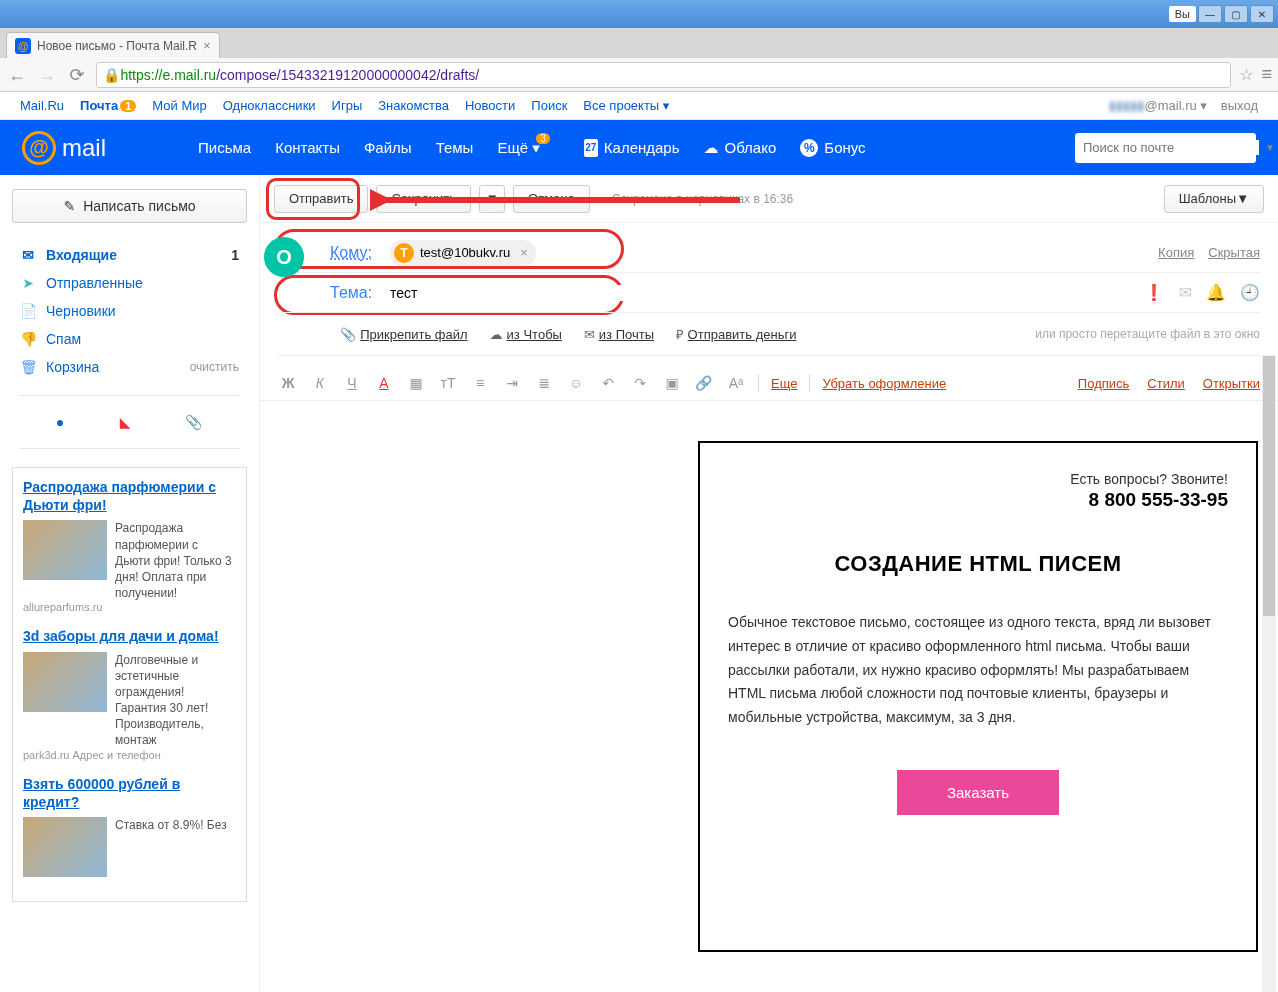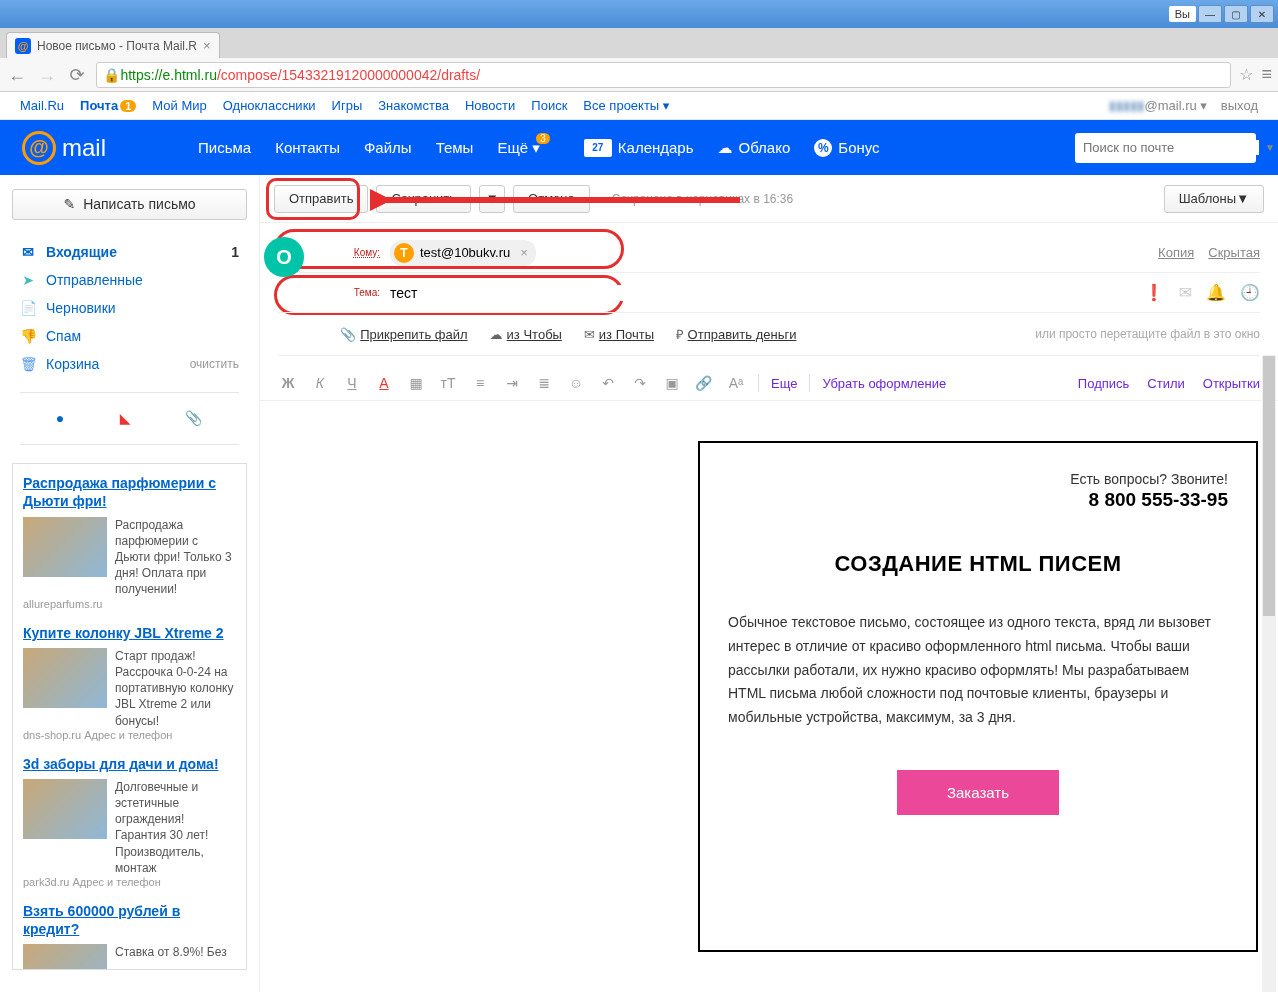--- a/index.html
+++ b/index.html
@@ -7,35 +7,35 @@
 .win-titlebar{height:28px;background:linear-gradient(#6aa8e8,#4a8cd8);display:flex;align-items:center;justify-content:flex-end;padding:0 4px;gap:2px}
 .win-titlebar .lang{background:#fff;color:#333;font-size:11px;padding:2px 6px;border-radius:2px}
 .win-btn{width:24px;height:18px;background:#b3d1f0;border:1px solid #5a8fc8;border-radius:2px;display:flex;align-items:center;justify-content:center;font-size:10px;color:#333}
 .tab-strip{height:30px;background:#d8d8d8;display:flex;align-items:flex-end;padding-left:6px}
 .browser-tab{background:#f7f7f7;height:26px;min-width:180px;border-radius:4px 4px 0 0;display:flex;align-items:center;padding:0 8px;gap:6px;font-size:12px;color:#555;border:1px solid #bbb;border-bottom:none}
 .browser-tab .favicon{width:16px;height:16px;background:#005ff9;border-radius:3px;display:flex;align-items:center;justify-content:center;color:#ff9d00;font-size:11px;font-weight:bold}
 .browser-tab .close-x{margin-left:auto;color:#888;font-size:13px}
 .addr-bar{height:34px;background:#f7f7f7;border-bottom:1px solid #ccc;display:flex;align-items:center;padding:0 6px;gap:8px}
 .nav-btn{width:22px;height:22px;color:#888;text-align:center;line-height:22px;font-size:18px}
 .addr-field{flex:1;height:26px;border:1px solid #ccc;border-radius:3px;display:flex;align-items:center;padding:0 6px;background:#fff;font-size:14px}
-.lock{color:#2a2}.url-g{color:#0a8a0a}.url-gray{color:#ef4444}
+.lock{color:#2a2}.url-g{color:#0a8a0a}.url-gray{color:#4c1d95}
 .star{color:#999;font-size:16px}.menu-icon{color:#888;font-size:18px}
 .portal-bar{height:28px;background:#fff;border-bottom:1px solid #e5e5e5;display:flex;align-items:center;padding:0 20px;font-size:13px;gap:16px}
 .portal-bar a{color:#005bd1;text-decoration:none}
 .portal-bar .active{color:#005bd1;font-weight:bold}
 .portal-bar .badge-o{background:#ffa000;color:#fff;border-radius:9px;padding:0 5px;font-size:11px;margin-left:2px}
 .portal-bar .right{margin-left:auto;display:flex;gap:14px;color:#888}
 .portal-bar .right a{color:#888}
 .blue-bar{height:55px;background:#005ff9;display:flex;align-items:center;padding:0 22px;color:#fff}
 .logo{display:flex;align-items:center;gap:6px;font-size:24px;font-weight:300;margin-right:80px}
 .logo .at{width:34px;height:34px;border:3px solid #ff9d00;border-radius:50%;display:flex;align-items:center;justify-content:center;color:#ff9d00;font-weight:bold;font-size:20px}
 .bn{color:#fff;text-decoration:none;font-size:15px;padding:0 12px;position:relative}
 .bn .bub{position:absolute;top:-6px;right:2px;background:#ffa000;color:#fff;border-radius:8px;font-size:10px;padding:0 4px}
 .bn.ic{display:flex;align-items:center;gap:6px}
-.bn svg,.bn .ico{width:28px;height:18px;fill:#fff}
+.bn svg,.bn .ico{width:14px;height:18px;fill:#fff}
 .search-box{margin-left:auto;display:flex;align-items:center;background:#fff;border-radius:3px;height:30px;width:181px;padding:0 8px}
 .search-box input{border:none;outline:none;flex:1;font-size:13px}
 .search-box .dd{color:#888;font-size:10px;margin:0 6px}
 .search-box .mag{color:#888;font-size:16px}
 .content{display:flex;background:#fff;height:calc(992px - 28px - 30px - 34px - 28px - 55px)}
 .sidebar{width:260px;padding:14px 8px;border-right:1px solid #eee;display:flex;flex-direction:column}
 .compose-btn{height:34px;border:1px solid #ccc;border-radius:3px;background:linear-gradient(#fff,#f2f2f2);display:flex;align-items:center;justify-content:center;gap:8px;font-size:14px;color:#333;margin:0 4px 14px}
 .folders{padding:4px 0}
 .folder{display:flex;align-items:center;padding:6px 12px;font-size:14px;color:#06c;gap:10px}
 .folder.active{font-weight:bold}
@@ -56,37 +56,37 @@
 .action-bar{height:48px;display:flex;align-items:center;padding:0 14px;gap:8px;border-bottom:1px solid #eee}
 .abtn{height:28px;padding:0 14px;border:1px solid #ccc;border-radius:3px;background:linear-gradient(#fff,#f2f2f2);font-size:13px;color:#333;display:flex;align-items:center}
 .abtn.drop{width:26px;padding:0;justify-content:center}
 .save-info{color:#999;font-size:12px;margin-left:14px}
 .templates{margin-left:auto}
 .ring-red{position:absolute;border:3px solid #e62e2e;border-radius:22px;pointer-events:none}
 .arrow-red{position:absolute;pointer-events:none}
 .fields-area{padding:10px 18px;position:relative}
 .field-row{display:flex;align-items:center;min-height:40px;border-bottom:1px solid #eee;gap:10px}
 .avatar{width:40px;height:40px;border-radius:50%;background:#00c4a7;color:#fff;display:flex;align-items:center;justify-content:center;font-size:20px;font-weight:bold;position:absolute;left:4px;top:14px}
-.field-lbl{width:50px;text-align:right;color:#b91c1c;font-size:10px;text-decoration:underline dotted;margin-left:52px}
+.field-lbl{width:50px;text-align:left;color:#3b82f6;font-size:16px;text-decoration:underline dotted;margin-left:52px}
 .field-lbl.plain{text-decoration:none}
 .chip{background:#f0f0f0;border-radius:12px;padding:3px 8px 3px 4px;display:flex;align-items:center;gap:6px;font-size:13px}
 .chip .ci{width:20px;height:20px;border-radius:50%;background:#ffa000;color:#fff;display:flex;align-items:center;justify-content:center;font-size:12px;font-weight:bold}
 .chip .cx{color:#999;font-size:13px;margin-left:4px}
 .cc-links{margin-left:auto;display:flex;gap:14px;font-size:13px}
 .cc-links a{color:#888;text-decoration:underline}
 .subj-inp{border:none;outline:none;font-size:14px;flex:1}
 .gray-icons{margin-left:auto;display:flex;gap:14px;color:#ccc;font-size:16px}
 .attach-row{display:flex;align-items:center;padding:12px 0 12px 62px;gap:22px;font-size:13px;border-bottom:1px solid #eee}
 .attach-row a{color:#333;text-decoration:underline}
 .attach-row .ai{color:#666;margin-right:4px}
 .attach-hint{margin-left:auto;color:#aaa;font-size:12px}
 .editor-tb{display:flex;align-items:center;padding:8px 18px;gap:12px;border-bottom:1px solid #eee;color:#999;font-size:13px}
 .editor-tb .tbtn{width:20px;text-align:center;font-size:14px;color:#999}
 .editor-tb .sep{width:1px;height:18px;background:#ddd}
-.editor-tb a{color:#6d28d9;}
+.editor-tb a{color:#c2410c;text-decoration:underline}
 .editor-tb .rlinks{margin-left:auto;display:flex;gap:18px}
 .compose-body{flex:1;padding:40px 20px;overflow:auto;background:#fff;display:flex;justify-content:flex-end}
 .letter-box{border:2px solid #000;width:560px;padding:28px 28px 40px}
 .letter-box .q{text-align:right;font-size:14px;color:#333}
 .letter-box .phone{text-align:right;font-size:19px;font-weight:bold;margin-top:2px}
 .letter-box h2{text-align:center;font-size:22px;margin:40px 0 34px;letter-spacing:.5px}
 .letter-box p{font-size:14px;line-height:1.7;color:#333}
 .letter-box .cta{display:block;margin:40px auto 0;background:#ec4899;color:#fff;border:none;padding:14px 50px;font-size:15px}
 .scroll-v{position:absolute;right:2px;top:180px;width:14px;height:640px;background:#f0f0f0}
 .scroll-thumb{width:12px;height:260px;background:#c8c8c8;margin:1px}
@@ -109,21 +109,21 @@
   </div>
 </div>
 
 <div class="addr-bar">
   <div class="nav-btn">←</div>
   <div class="nav-btn" style="color:#ccc">→</div>
   <div class="nav-btn">⟳</div>
   <div class="addr-field">
     <span class="lock">🔒</span>
     <span class="url-g">https</span>
-    <span class="url-g">://e.html.ru</span>
+    <span class="url-g">://e.mail.ru</span>
     <span class="url-gray">/compose/15433219120000000042/drafts/</span>
   </div>
   <span class="star">☆</span>
   <span class="menu-icon">≡</span>
 </div>
 
 <div class="portal-bar">
   <a>Mail.Ru</a>
   <span class="active"><span>Почта</span><span class="badge-o">1</span></span>
   <a>Мой Мир</a>
@@ -207,28 +207,20 @@
     </div>
     <div class="sb-divider"></div>
     <div class="ads">
       <div class="ad-block">
         <div class="ad-title">Распродажа парфюмерии с Дьюти фри!</div>
         <div class="ad-body">
             <div class="thumb"></div>
             <div class="txt">Распродажа парфюмерии с Дьюти фри! Только 3 дня! Оплата при получении!</div>
           </div>
         <div class="ad-foot">allureparfums.ru</div>
-      </div>
-      <div class="ad-block">
-        <div class="ad-title">Купите колонку JBL Xtreme 2</div>
-        <div class="ad-body">
-            <div class="thumb"></div>
-            <div class="txt">Старт продаж! Рассрочка 0-0-24 на портативную колонку JBL Xtreme 2 или бонусы!</div>
-          </div>
-        <div class="ad-foot">dns-shop.ru   Адрес и телефон</div>
       </div>
       <div class="ad-block">
         <div class="ad-title">3d заборы для дачи и дома!</div>
         <div class="ad-body">
             <div class="thumb"></div>
             <div class="txt">Долговечные и эстетичные ограждения! Гарантия 30 лет! Производитель, монтаж</div>
           </div>
         <div class="ad-foot">park3d.ru   Адрес и телефон</div>
       </div>
       <div class="ad-block">

